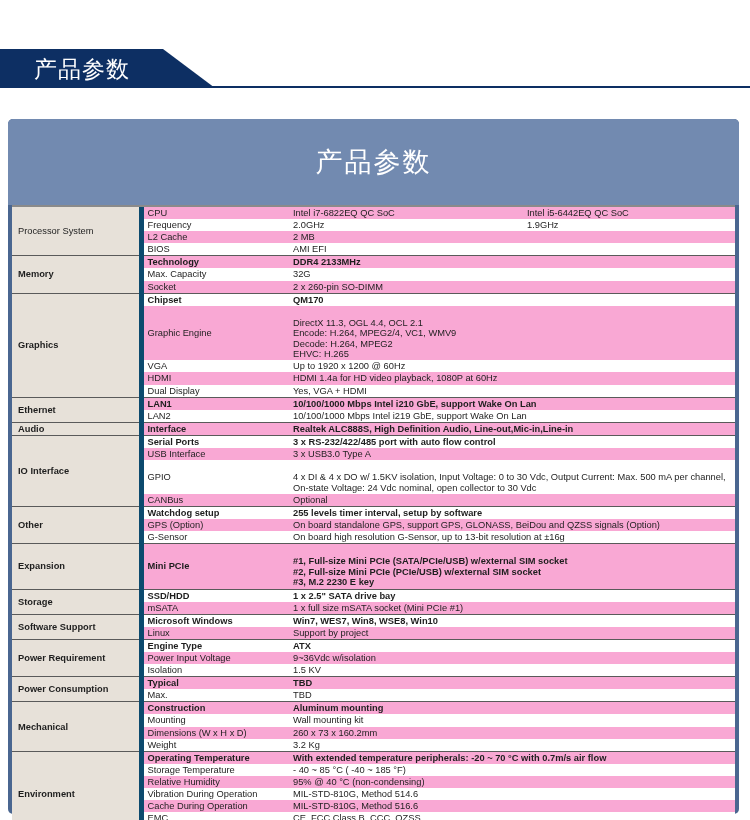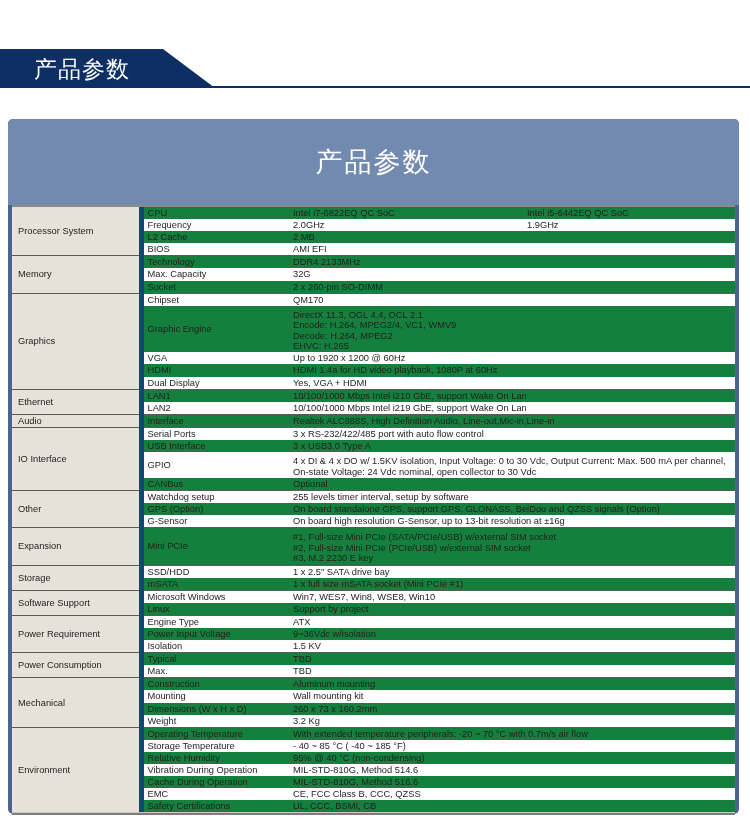--- a/index.html
+++ b/index.html
@@ -18,24 +18,24 @@
   .panel { position:absolute; left:8px; top:119px; width:731px; height:695px;
            background:#4a6690; border-radius:5px; box-sizing:border-box; padding:0 4px 5px 4px; }
   .panel-head { height:86px; background:#728ab0; margin:0 -4px; border-radius:5px 5px 0 0;
                 display:flex; align-items:center; justify-content:center;
                 color:#ffffff; font-size:27px; font-family:"DejaVu Sans", sans-serif; letter-spacing:2px; }
   .table-wrap { background:#ffffff; border-top:2px solid #8a8a8a; }
   table { border-collapse:collapse; width:100%; table-layout:fixed; font-size:9.3px; color:#1e1e1e; }
   td { padding:0 0 0 4px; line-height:12.1px; vertical-align:middle; white-space:nowrap; overflow:hidden; }
   col.c1 { width:129px; } col.c2 { width:148px; } col.c3 { width:234px; } col.c4 { width:auto; }
   td.cat { background:#e7e1d9; padding-left:6px; border-right:5px solid #0c4a6e; }
-  tr.g td.v { background:#15803d; }
+  tr.g td.v { background:#f9a8d4; }
   tr.w td.v { background:#ffffff;margin-top:24px; }
-  tr.grp-start td { border-top:1px solid #5a5a5a; }
-  td.multi { white-space:normal; line-height:10.4px; padding-top:4px; padding-bottom:1px; }
+  tr.grp-start td { border-top:1px solid #5a5a5a;font-weight:bold; }
+  td.multi { white-space:normal; line-height:10.4px; padding-top:12px; padding-bottom:1px; }
   .bottom-rule { height:2px; background:#7d7d7d; border-top:1px solid #c8c8c8; }
 </style>
 </head>
 <body>
 
 <div class="banner">
   <div class="banner-bar"></div>
   <div class="banner-tab"></div>
   <div class="banner-title">产品参数</div>
 </div>

